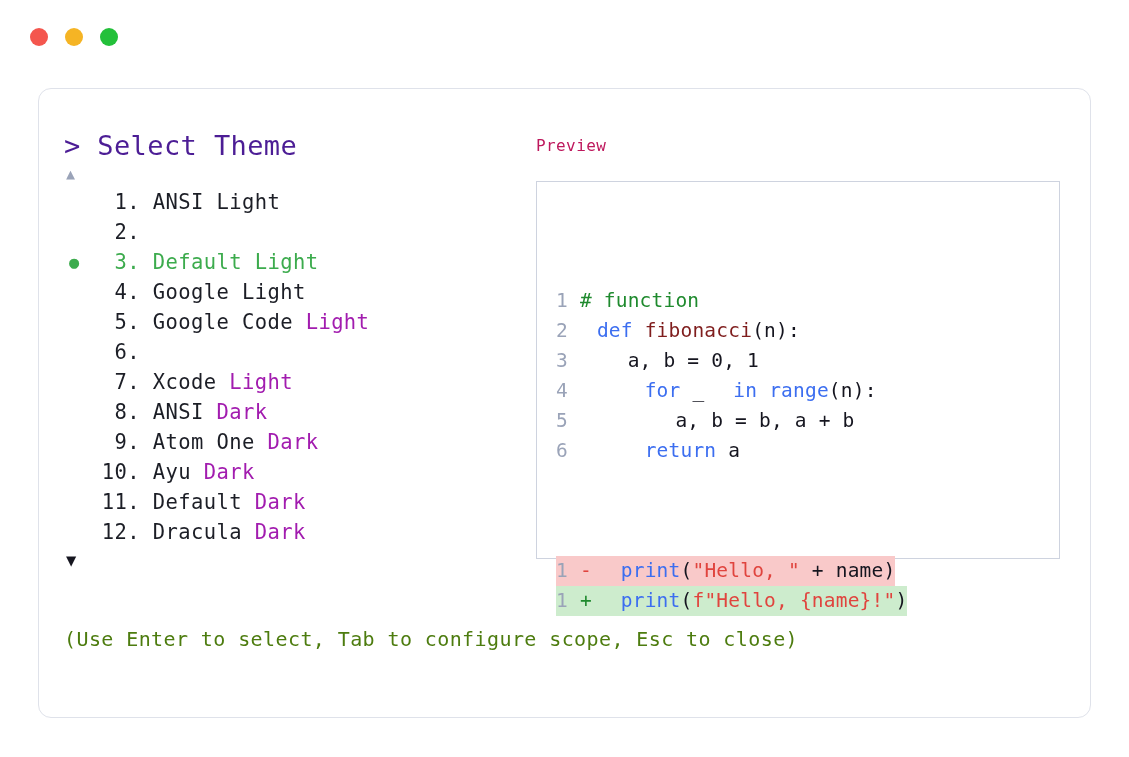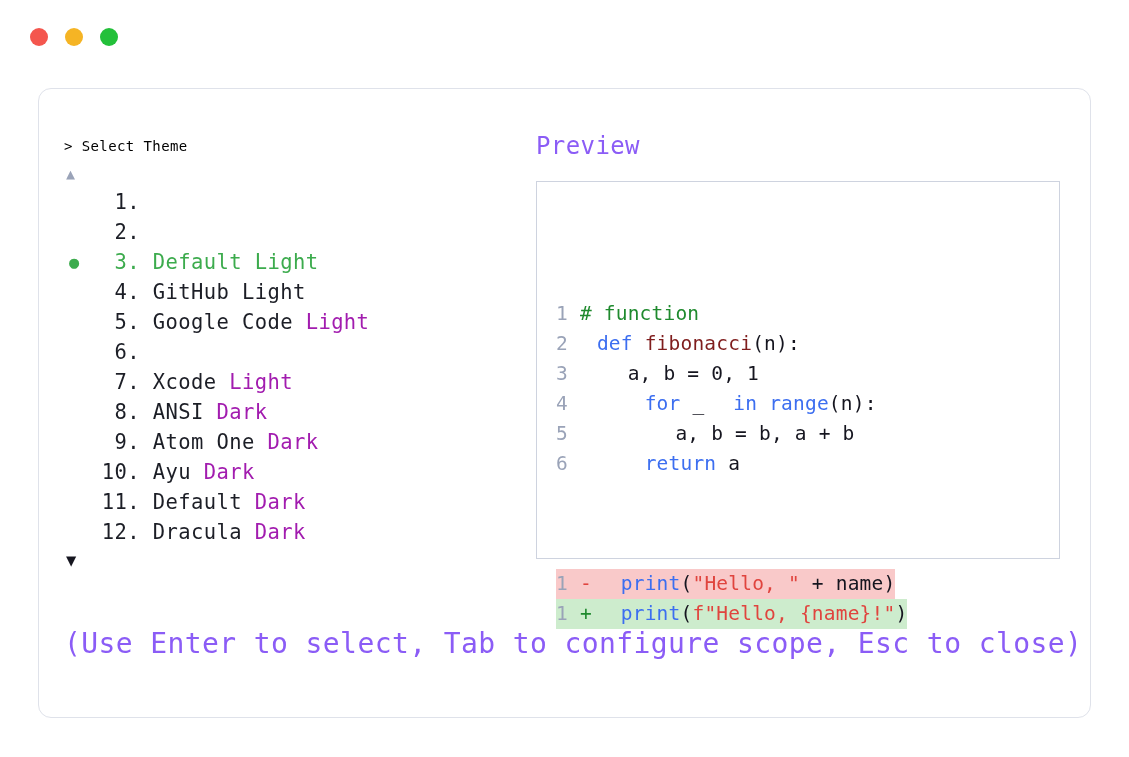--- a/index.html
+++ b/index.html
@@ -48,22 +48,22 @@
   }
 
   
   .left-col {
     position: absolute;
     left: 25px;
     top: 44px;
     width: 470px;
   }
   .prompt-line {
-    font-size: 14px;
-    color: #000000;
+    font-size: 27px;
+    color: #4c1d95;
     letter-spacing: 0.4px;
     white-space: pre;
     line-height: 26px;
   }
   .scroll-arrow {
     font-size: 15px;
     line-height: 22px;
     height: 22px;
     padding-left: 2px;
     user-select: none;
@@ -105,38 +105,38 @@
   .theme-row.selected .dot-cell { color: #3cab4d; }
 
   
   .right-col {
     position: absolute;
     left: 497px;
     top: 44px;
     width: 530px;
   }
   .preview-label {
-    font-size: 24px;
-    color: #8b5cf6;
+    font-size: 16px;
+    color: #be185d;
     letter-spacing: 0.4px;
     line-height: 26px;
   }
   .preview-box {
     margin-top: 22px;
     width: 524px;
     height: 378px;
     box-sizing: border-box;
     border: 1.6px solid #ced3df;
     background: #ffffff;
     position: relative;
   }
   .code {
     position: absolute;
     left: 19px;
-    top: 57px;
+    top: 44px;
     font-size: 19.5px;
     line-height: 30px;
     letter-spacing: 0.2px;
     white-space: pre;
   }
   .code-line { display: block; height: 30px; }
   .gutter { color: #9aa3b8; }
   .hl-line { display: inline-block; }
   .hl-del { background: #f9c9c9; }
   .hl-add { background: #cdeccd; }
@@ -148,23 +148,23 @@
   .tok-str     { color: #e0443e; }
   .tok-plain   { color: #15151f; }
   .tok-marker-del { color: #e0443e; }
   .tok-marker-add { color: #1f8a2e; }
 
   
   .footer {
     position: absolute;
     left: 25px;
     top: 538px;
-    font-size: 28px;
-    letter-spacing: 0.4px;
-    color: #8b5cf6;
+    font-size: 20px;
+    letter-spacing: 0.4px;
+    color: #4d7c0f;
     white-space: pre;
     text-align: right;
   }
 </style>
 </head>
 <body>
 
 <div class="titlebar">
   <div class="dots">
     <span class="dot" style="background: rgb(244, 86, 78);"></span>
@@ -175,24 +175,24 @@
 
 <div class="card">
   <div class="card-inner">
 
     <div class="left-col">
       <div class="prompt-line"><span>&gt;</span> <span>Select Theme</span></div>
 
       <div class="scroll-arrow up">▲</div>
 
       <div class="theme-list">
-          <div class="theme-row"><span class="bullet-cell"></span><span class="num-cell">1.</span></div>
+          <div class="theme-row"><span class="bullet-cell"></span><span class="num-cell">1.</span><span class="name-cell"> ANSI Light</span></div>
           <div class="theme-row"><span class="bullet-cell"></span><span class="num-cell">2.</span></div>
           <div class="theme-row selected"><span class="bullet-cell">●</span><span class="num-cell">3.</span><span class="name-cell"> Default Light</span></div>
-          <div class="theme-row"><span class="bullet-cell"></span><span class="num-cell">4.</span><span class="name-cell"> GitHub Light</span></div>
+          <div class="theme-row"><span class="bullet-cell"></span><span class="num-cell">4.</span><span class="name-cell"> Google Light</span></div>
           <div class="theme-row"><span class="bullet-cell"></span><span class="num-cell">5.</span><span class="name-cell"> Google Code</span><span class="name-cell suffix-muted"> Light</span></div>
           <div class="theme-row"><span class="bullet-cell"></span><span class="num-cell">6.</span></div>
           <div class="theme-row"><span class="bullet-cell"></span><span class="num-cell">7.</span><span class="name-cell"> Xcode</span><span class="name-cell suffix-muted"> Light</span></div>
           <div class="theme-row"><span class="bullet-cell"></span><span class="num-cell">8.</span><span class="name-cell"> ANSI</span><span class="name-cell suffix-muted"> Dark</span></div>
           <div class="theme-row"><span class="bullet-cell"></span><span class="num-cell">9.</span><span class="name-cell"> Atom One</span><span class="name-cell suffix-muted"> Dark</span></div>
           <div class="theme-row"><span class="bullet-cell"></span><span class="num-cell">10.</span><span class="name-cell"> Ayu</span><span class="name-cell suffix-muted"> Dark</span></div>
           <div class="theme-row"><span class="bullet-cell"></span><span class="num-cell">11.</span><span class="name-cell"> Default</span><span class="name-cell suffix-muted"> Dark</span></div>
           <div class="theme-row"><span class="bullet-cell"></span><span class="num-cell">12.</span><span class="name-cell"> Dracula</span><span class="name-cell suffix-muted"> Dark</span></div>
         </div>
 

